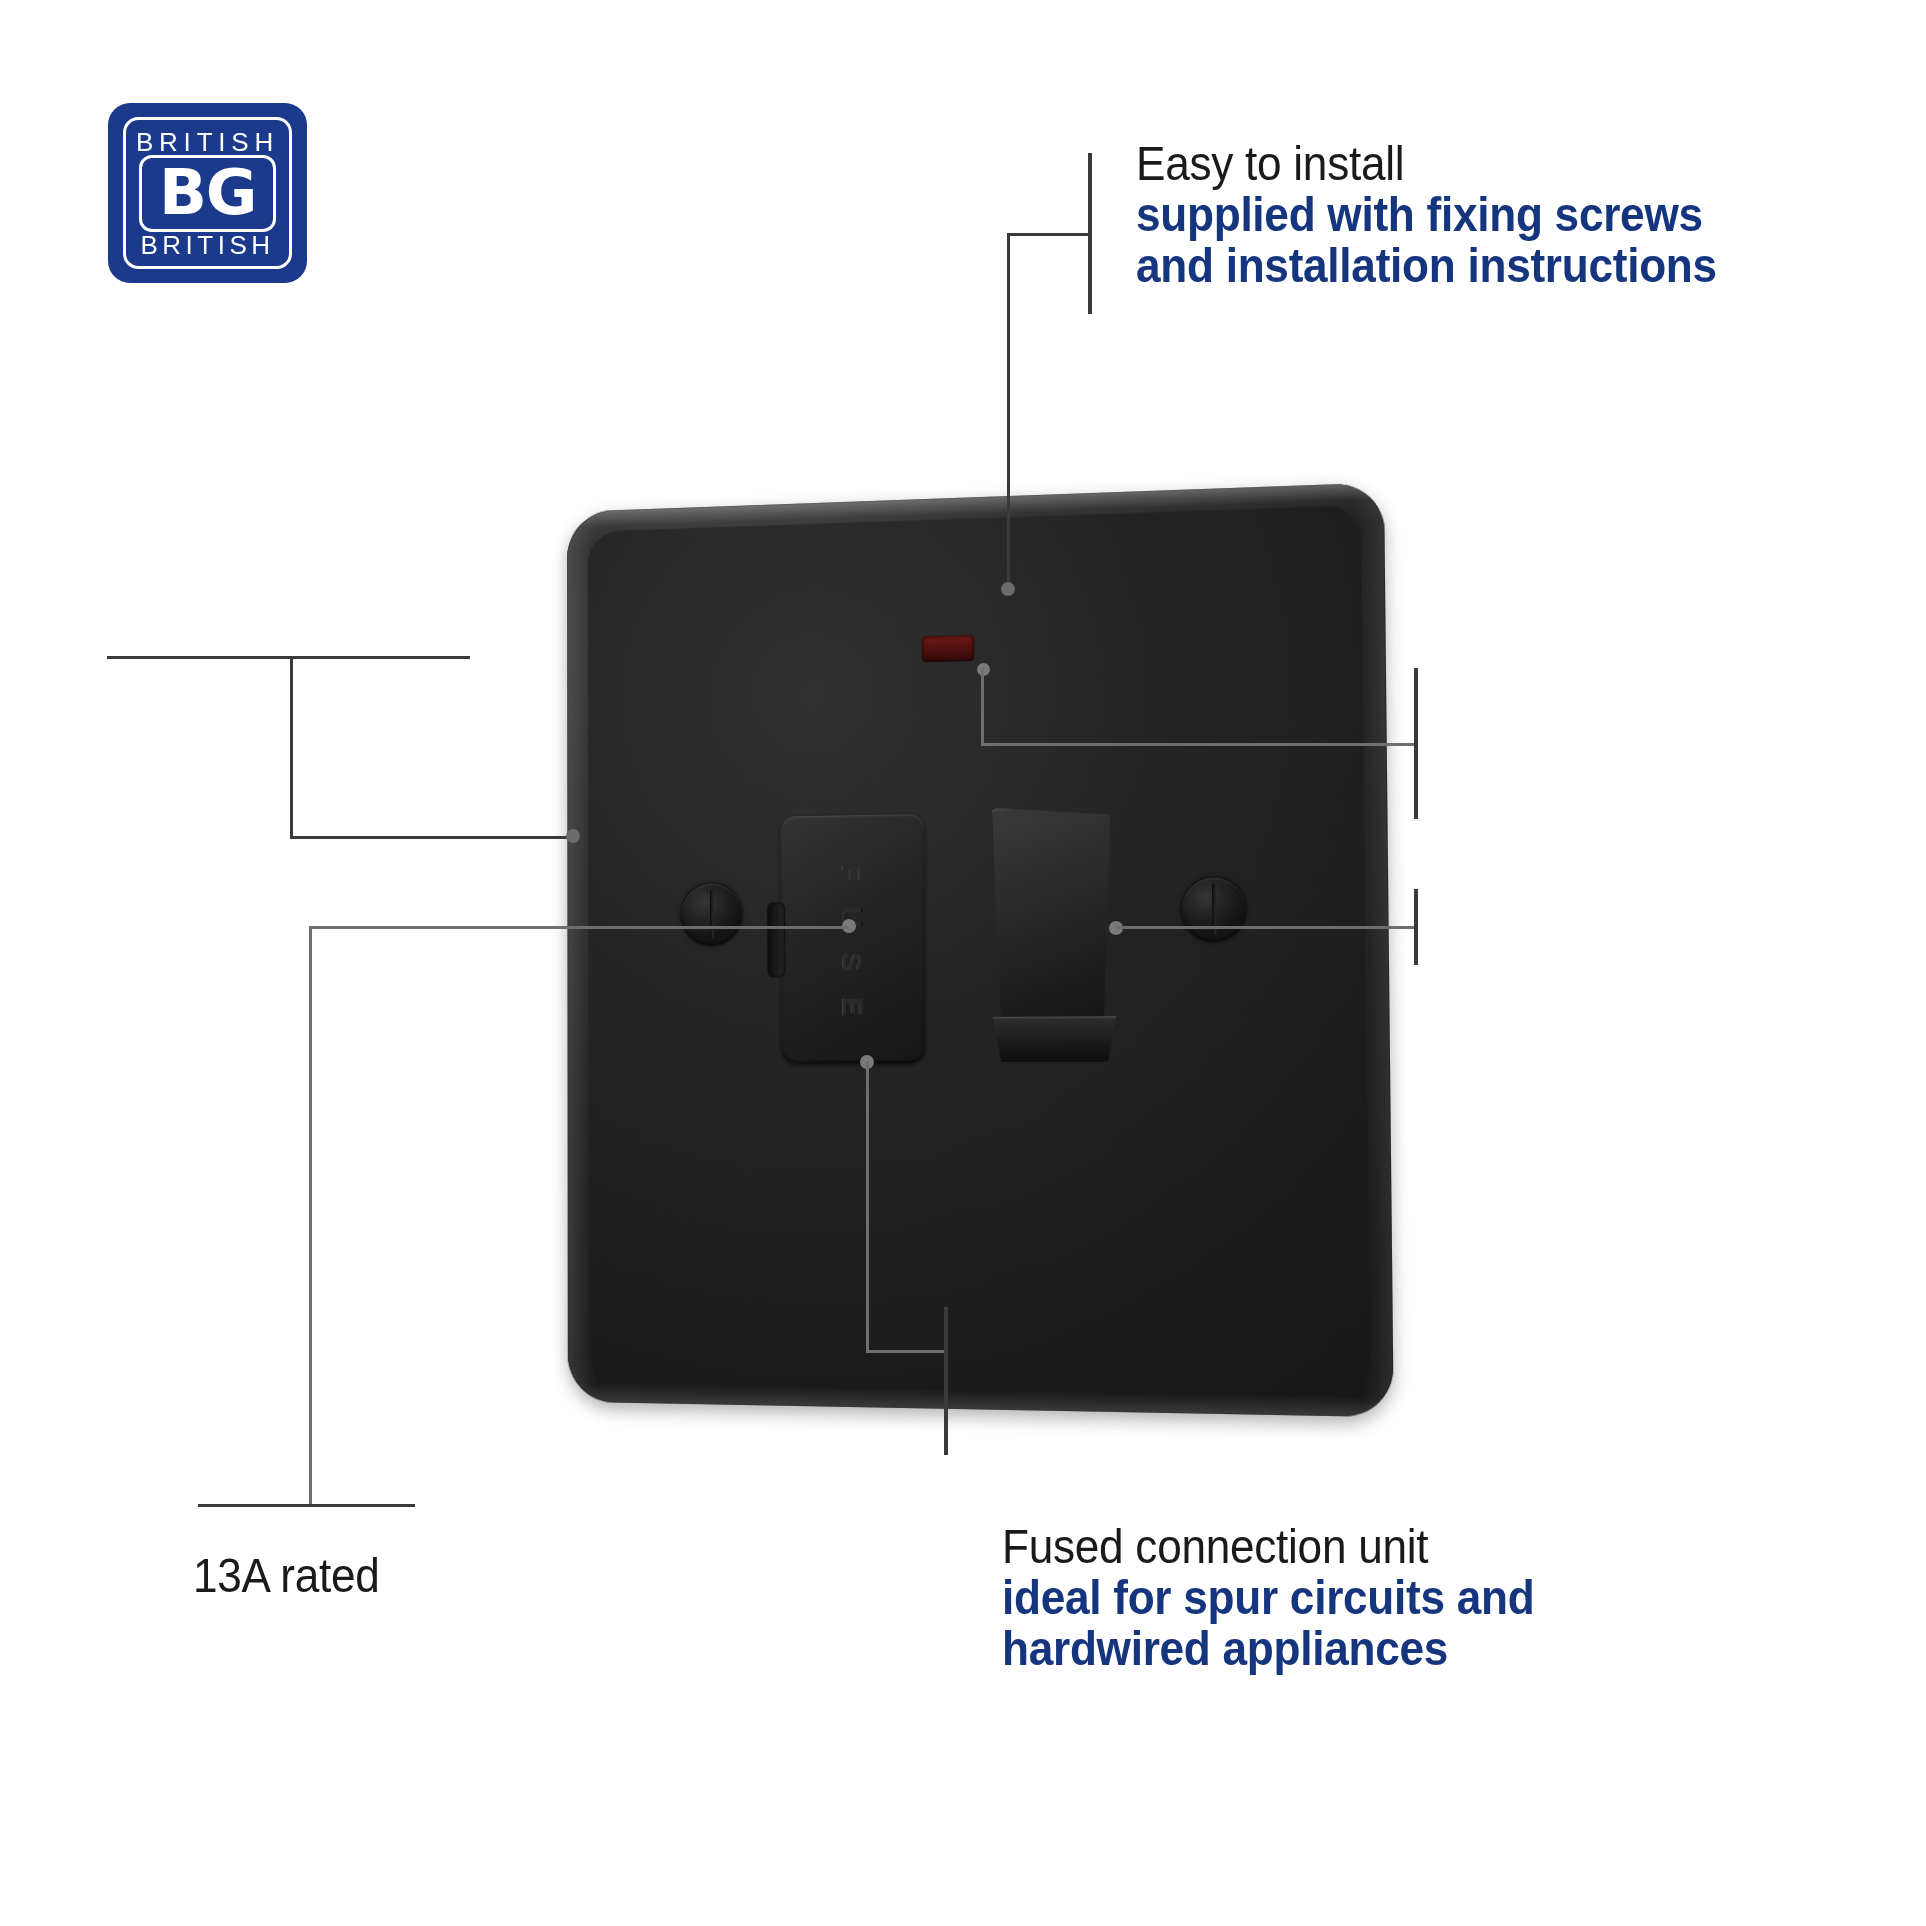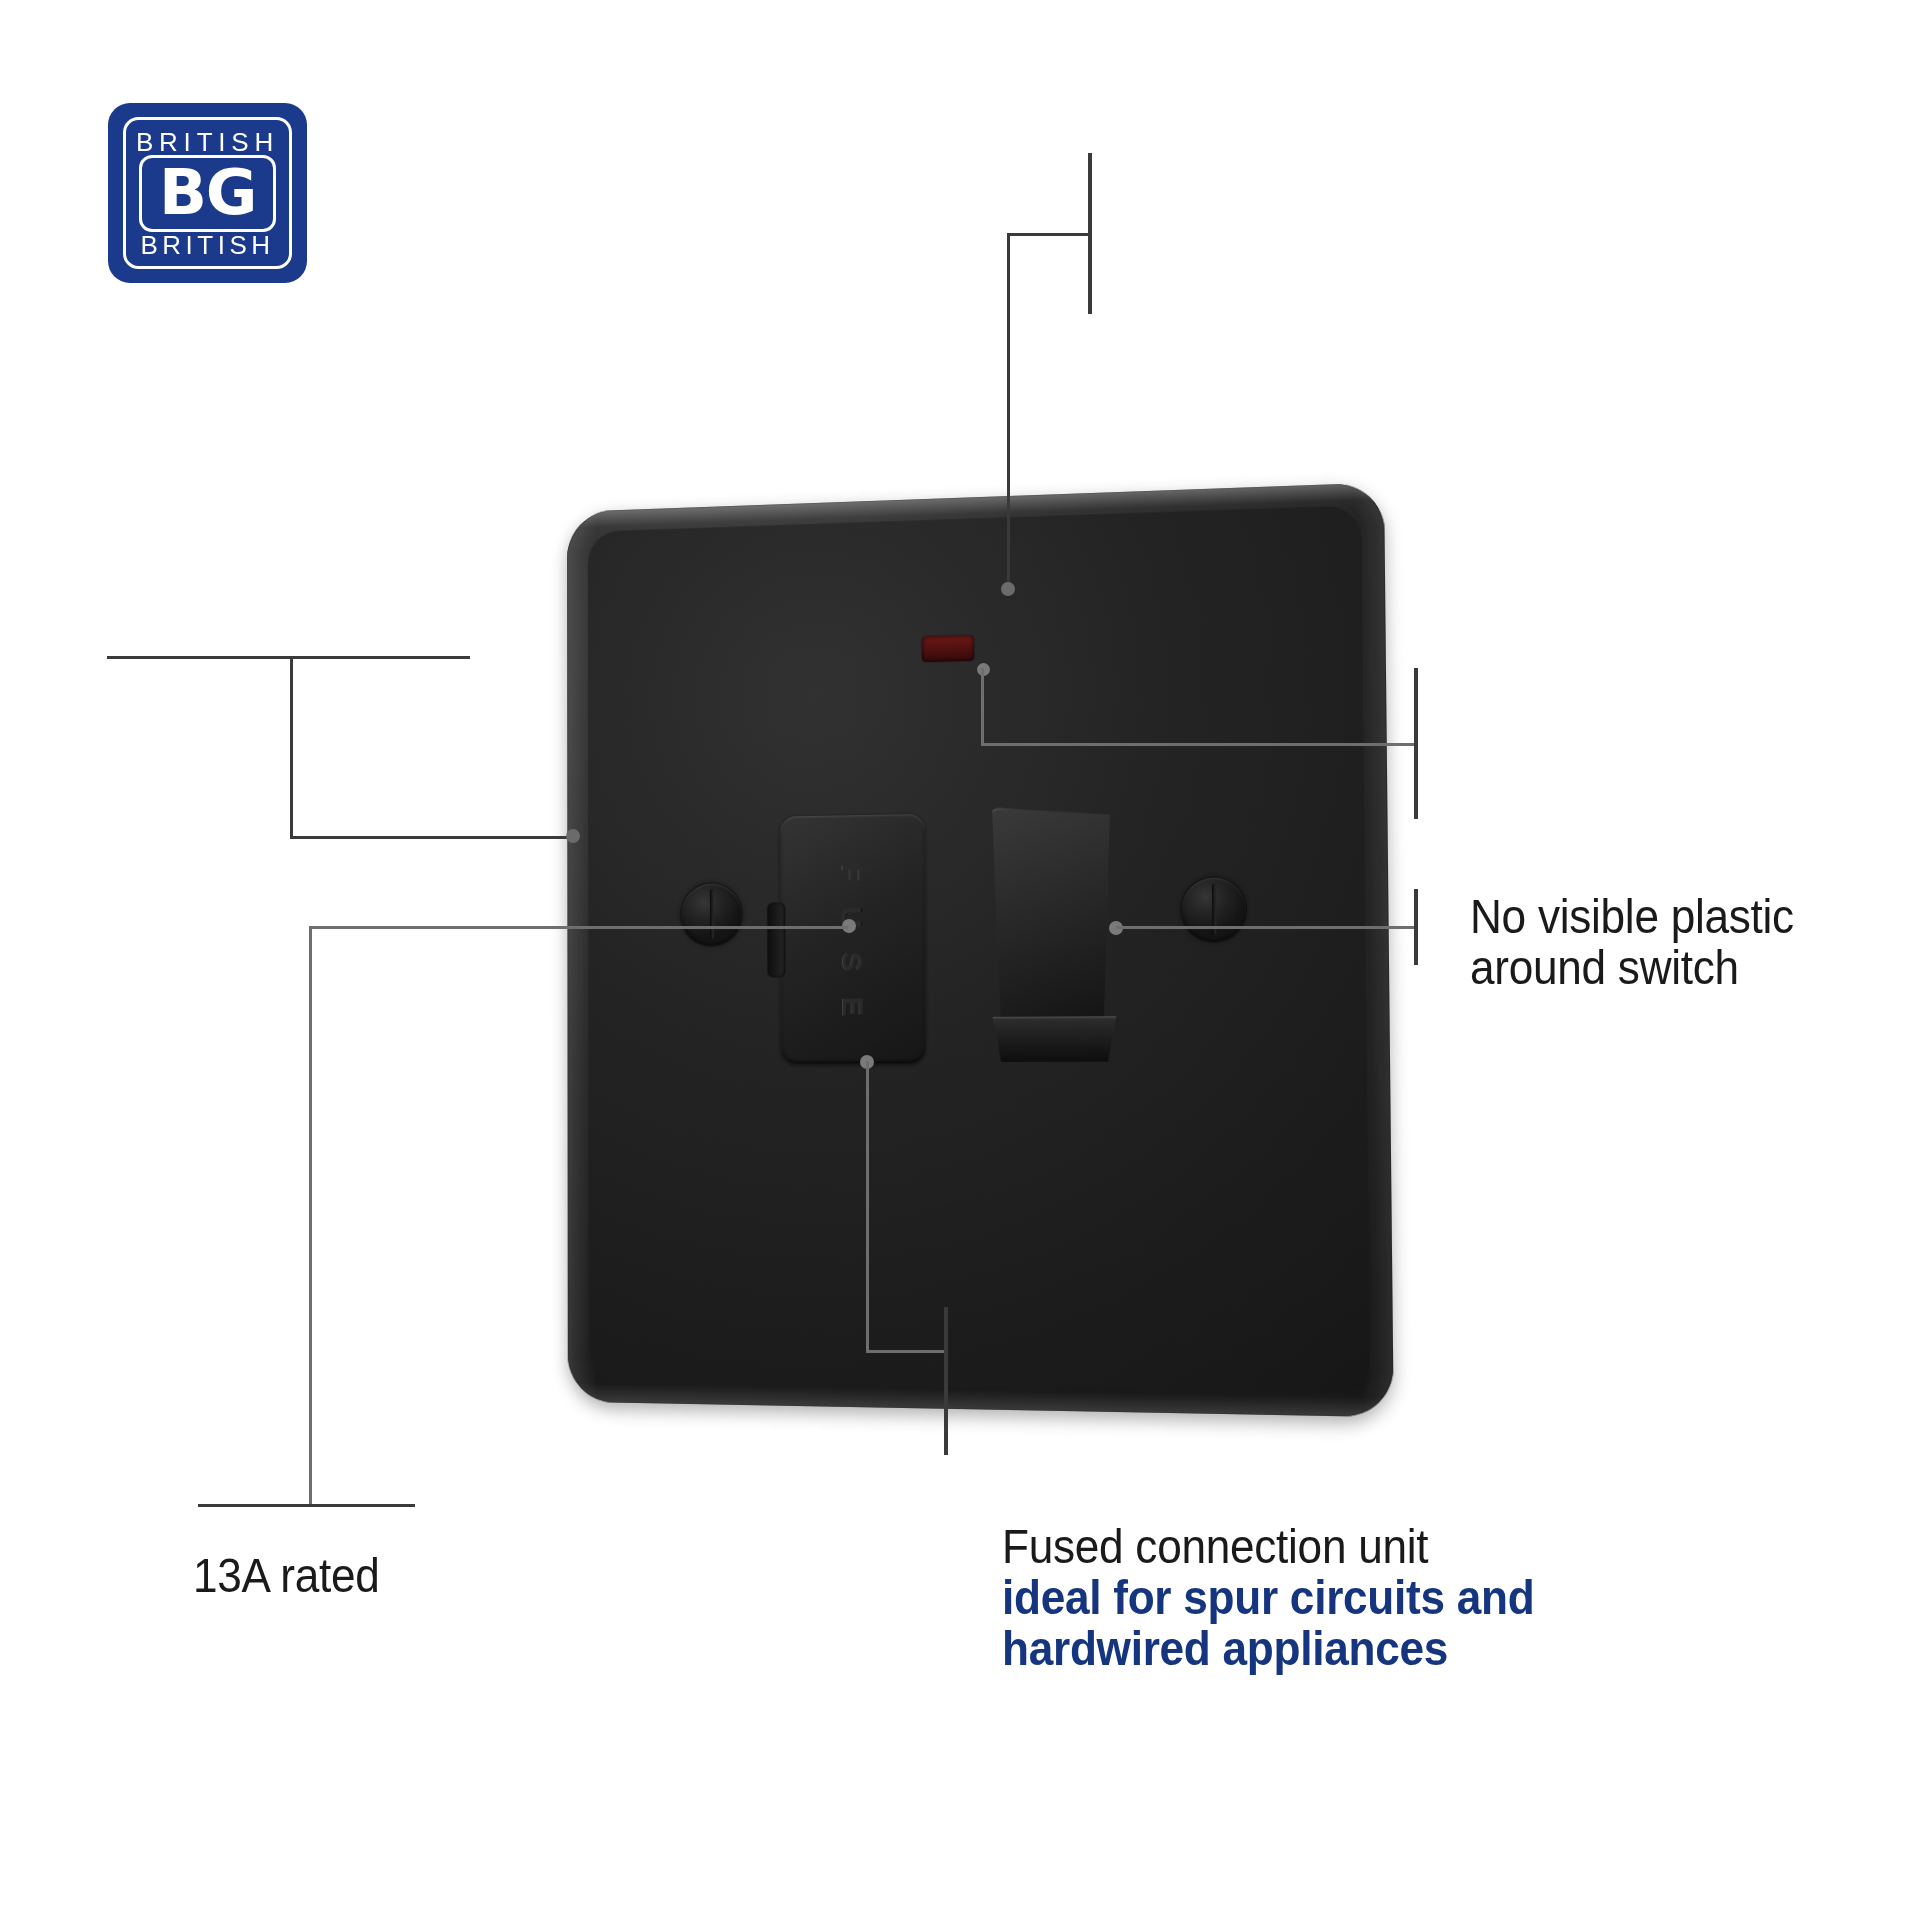--- a/index.html
+++ b/index.html
@@ -195,27 +195,28 @@
   <div class="dot dot-lt" style="left:842px;top:919px;width:14px;height:14px;"></div>
   <div class="ln-h ln-thin" style="left:309px;top:926px;width:539px;height:2.6px;"></div>
   <div class="ln-v ln-thin" style="left:309px;top:926px;height:580px;width:2.6px;"></div>
   <div class="ln-h" style="left:198px;top:1504px;width:217px;"></div>
 
   <div class="dot dot-lt" style="left:860px;top:1055px;width:14px;height:14px;"></div>
   <div class="ln-v ln-thin" style="left:866px;top:1061px;height:291px;width:2.6px;"></div>
   <div class="ln-h ln-thin" style="left:866px;top:1350px;width:81px;height:2.6px;"></div>
   <div class="bar" style="left:944px;top:1307px;height:148px;"></div>
 
-
-
-
-  <div class="callout" id="txt-plastic">
-    <span class="ln lead">No visible plastic</span>
-    <span class="ln lead">around switch</span>
-  </div>
+  <div class="callout" id="txt-easy">
+    <span class="ln lead">Easy to install</span>
+    <span class="ln bold">supplied with fixing screws</span>
+    <span class="ln bold">and installation instructions</span>
+  </div>
+
+
+
 
   <div class="callout" id="txt-13a">
     <span class="ln lead">13A rated</span>
   </div>
 
   <div class="callout" id="txt-fused">
     <span class="ln lead">Fused connection unit</span>
     <span class="ln bold">ideal for spur circuits and</span>
     <span class="ln bold">hardwired appliances</span>
   </div>

